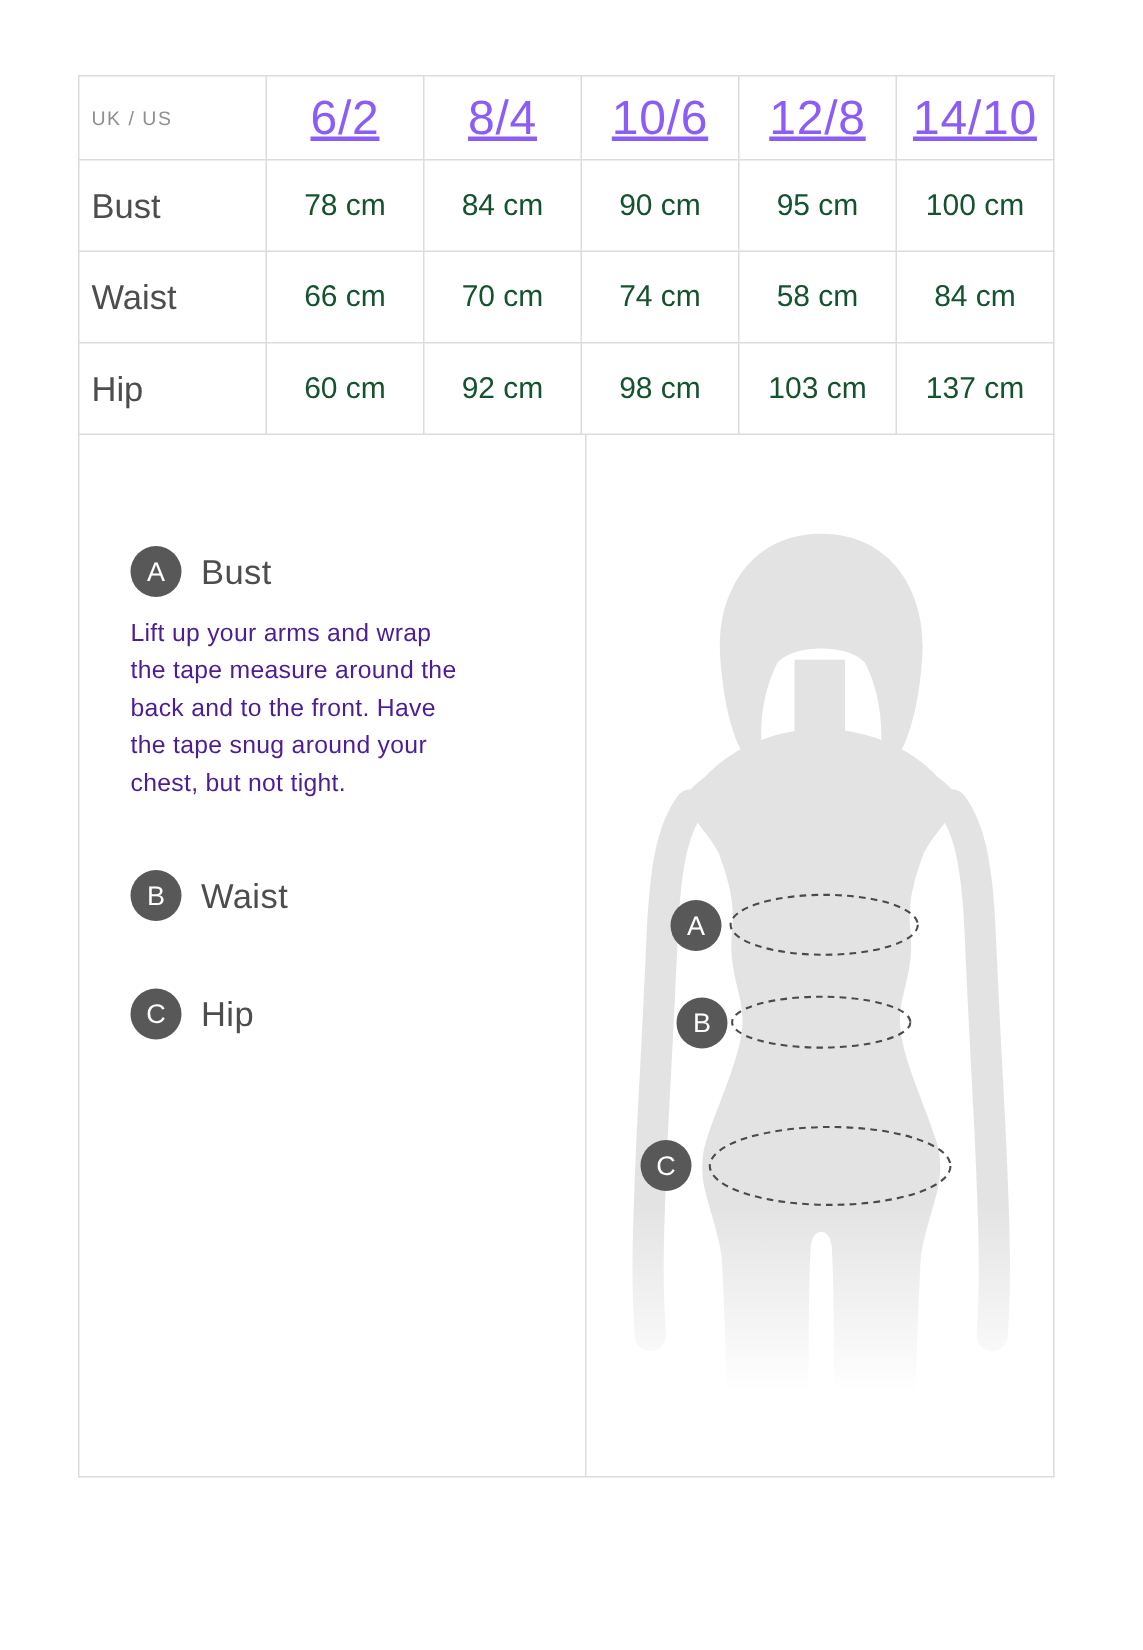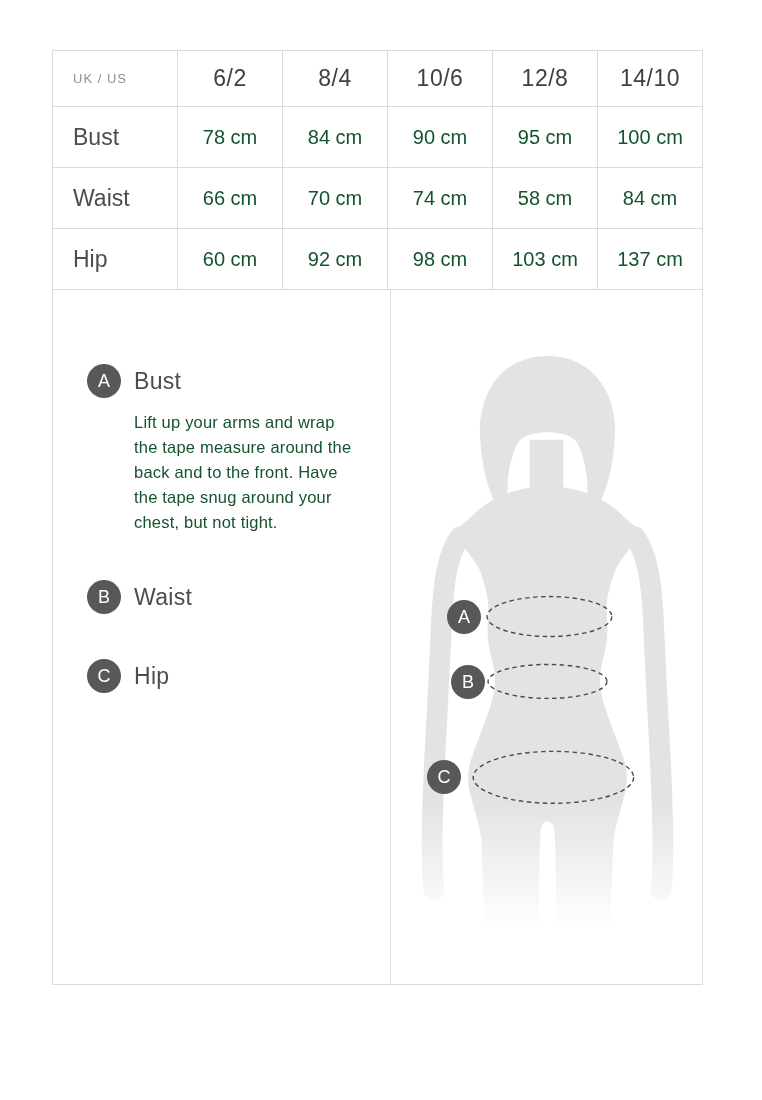--- a/index.html
+++ b/index.html
@@ -12,30 +12,30 @@
   .sheet { position:absolute; left:52px; top:50px; width:651px; }
 
   
   table.size-table {
     width:651px; border-collapse:collapse; table-layout:fixed;
   }
   table.size-table td {
     border:1px solid #dcdcdc; text-align:center; vertical-align:middle;
   }
   table.size-table td.label-cell {
-    width:125px; text-align:left; padding-left:20px;
+    width:125px; text-align:left; padding-left:8px;
   }
   tr.row-size-1 td { height:56px; }
   tr.row-size-2 td { height:64px; }
   tr.row-measure td { height:61px; }
   tr.row-size-1 .label-cell, tr.row-size-2 .label-cell {
     font-size:13px; color:#8f8f8f; letter-spacing:1px;
   }
   tr.row-size-1 .value-cell, tr.row-size-2 .value-cell {
-    font-size:23px; color:#404040; letter-spacing:0.5px;
+    font-size:32px; color:#8b5cf6; letter-spacing:0.5px;text-decoration:underline;
   }
   tr.row-measure .label-cell { font-size:23px; color:#4d4d4d; }
   tr.row-measure .value-cell { font-size:20px; color:#14532d; }
 
   
   .guide {
     display:flex; height:695px;
     border:1px solid #dcdcdc; border-top:none;
   }
   .guide-left {
@@ -48,22 +48,22 @@
   .section { margin-bottom:45px; }
   .section-header { display:flex; align-items:center; gap:13px; }
   .badge {
     width:34px; height:34px; border-radius:50%;
     background:#585858; color:#ffffff;
     display:flex; align-items:center; justify-content:center;
     font-size:18px; flex:0 0 auto;
   }
   .section-title { font-size:23px; color:#4d4d4d; letter-spacing:0.3px; }
   .section-desc {
-    margin-left:47px; margin-top:12px; max-width:228px;
-    font-size:16.5px; line-height:25px; color:#14532d; letter-spacing:0.2px;
+    margin-top:12px; max-width:228px;
+    font-size:16.5px; line-height:25px; color:#4c1d95; letter-spacing:0.2px;
   }
   .section.tight .section-desc { margin-top:4px; }
 
   
   .figure-svg { position:absolute; inset:0; width:100%; height:100%; }
   .fig-badge { position:absolute; }
   .fig-badge.a { left:56px; top:310px; }
   .fig-badge.b { left:60px; top:375px; }
   .fig-badge.c { left:36px; top:470px; }
 </style>

